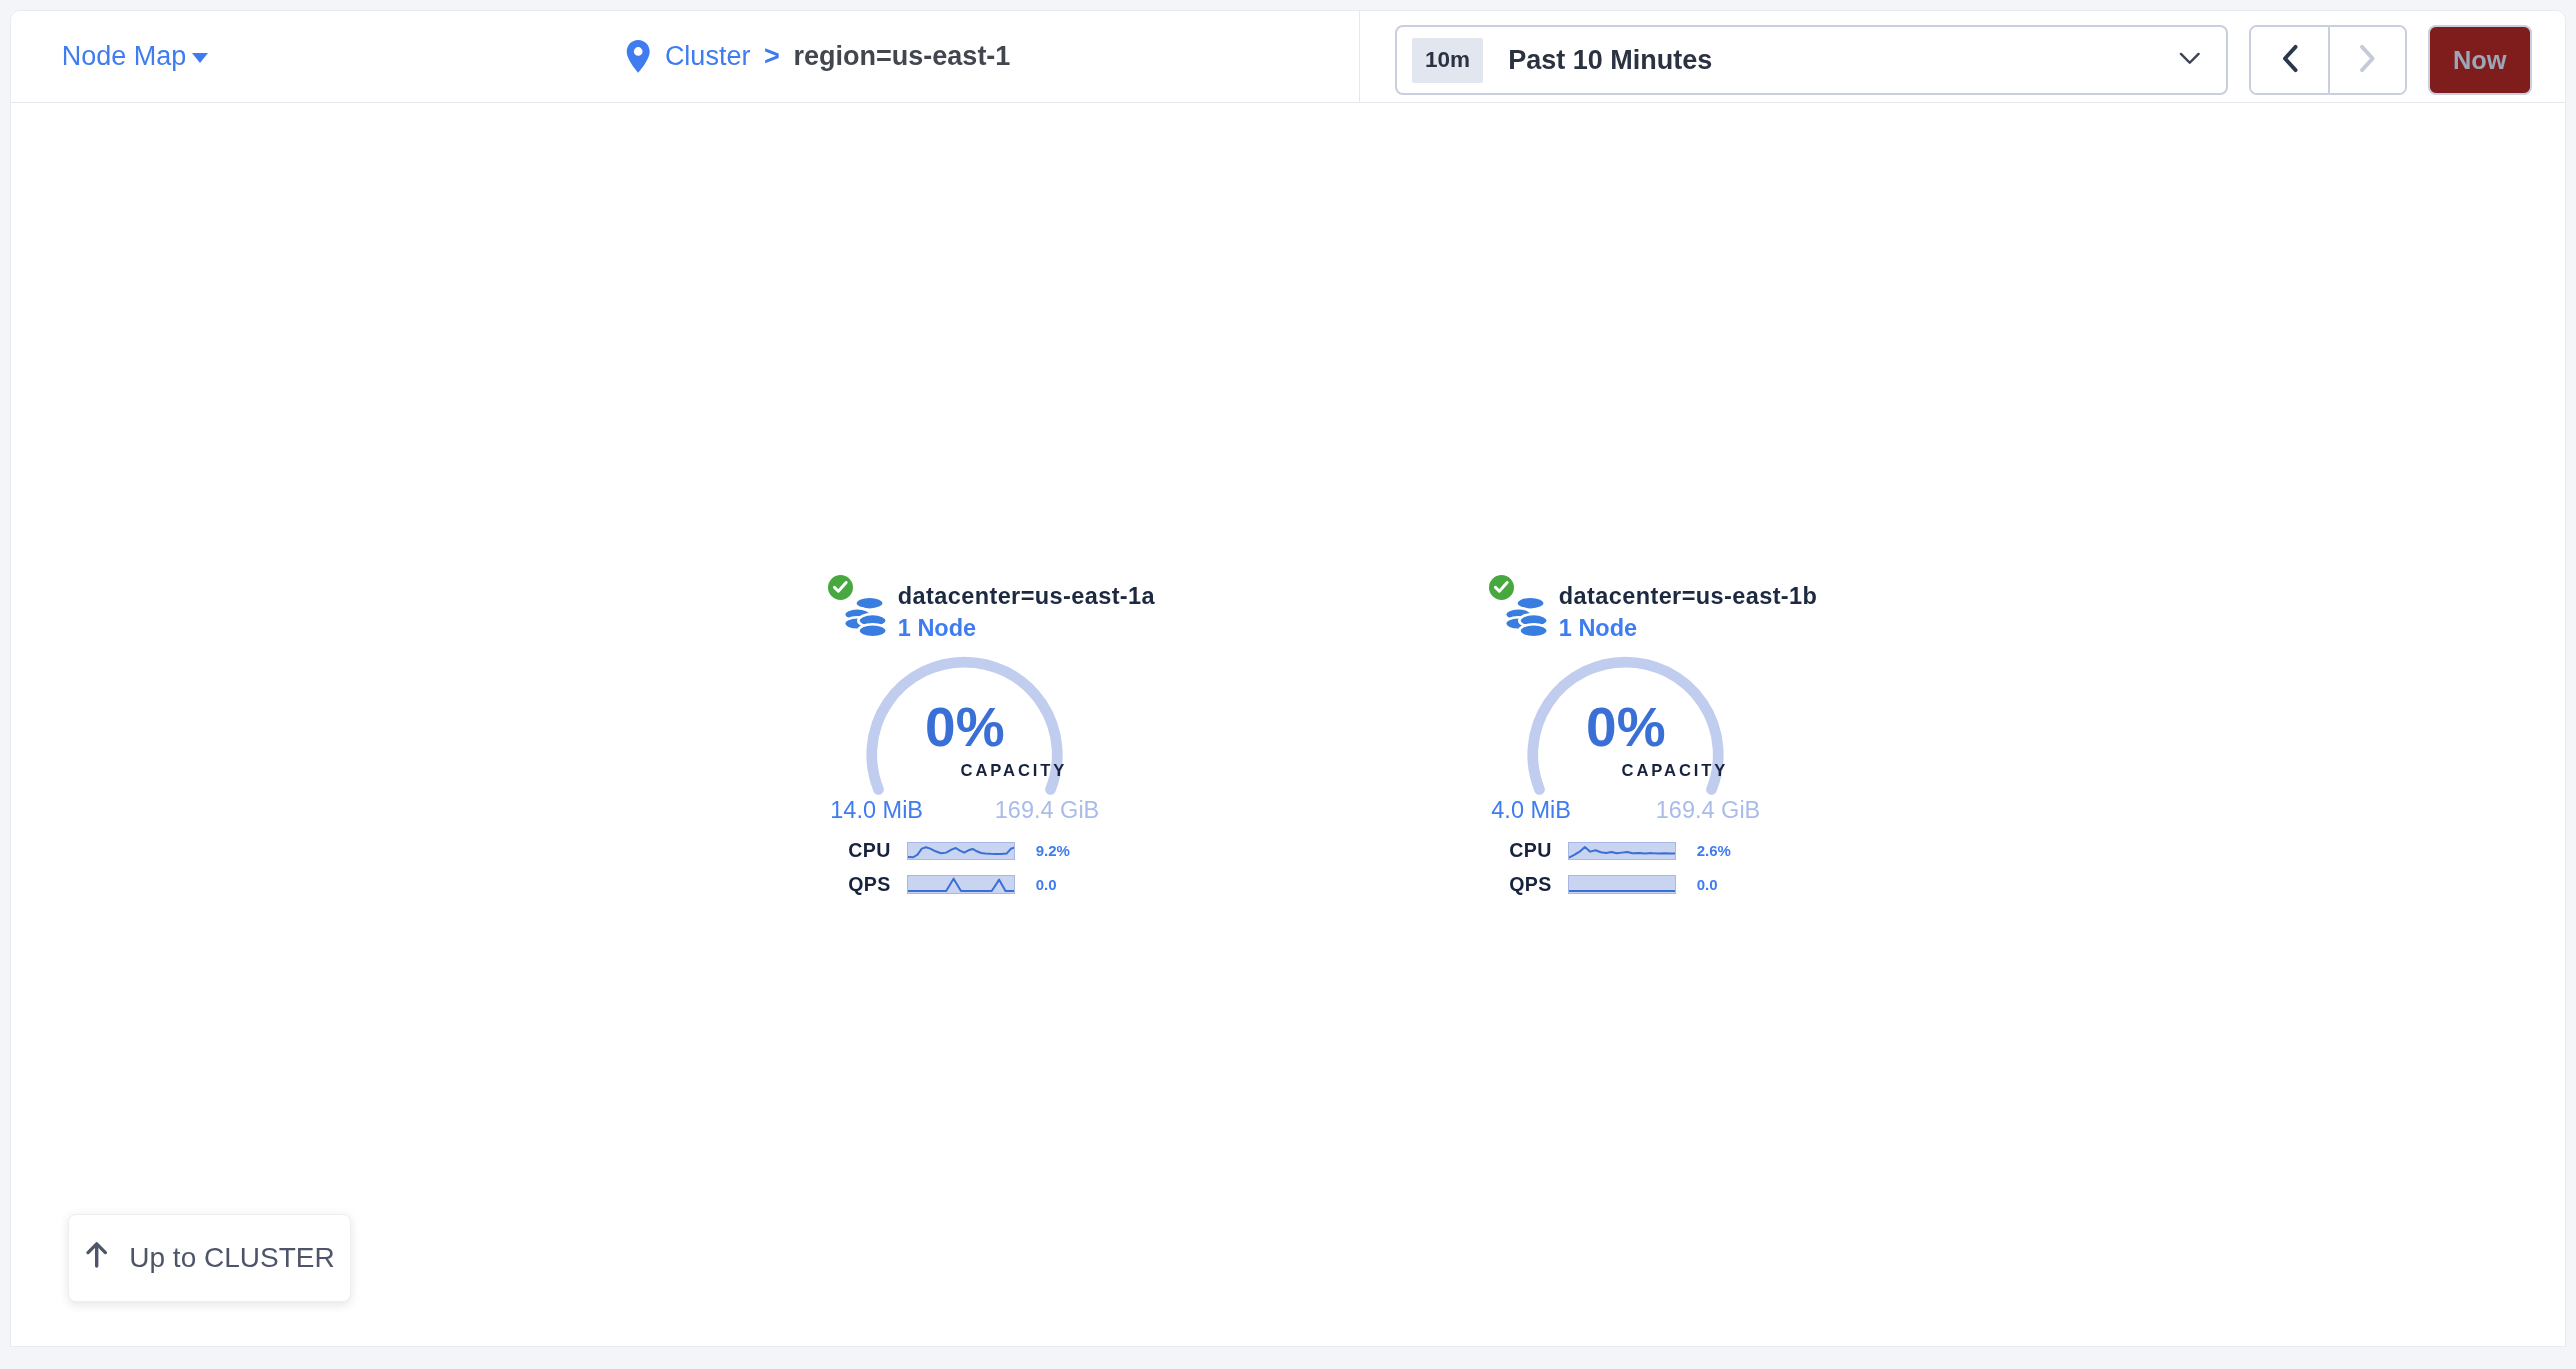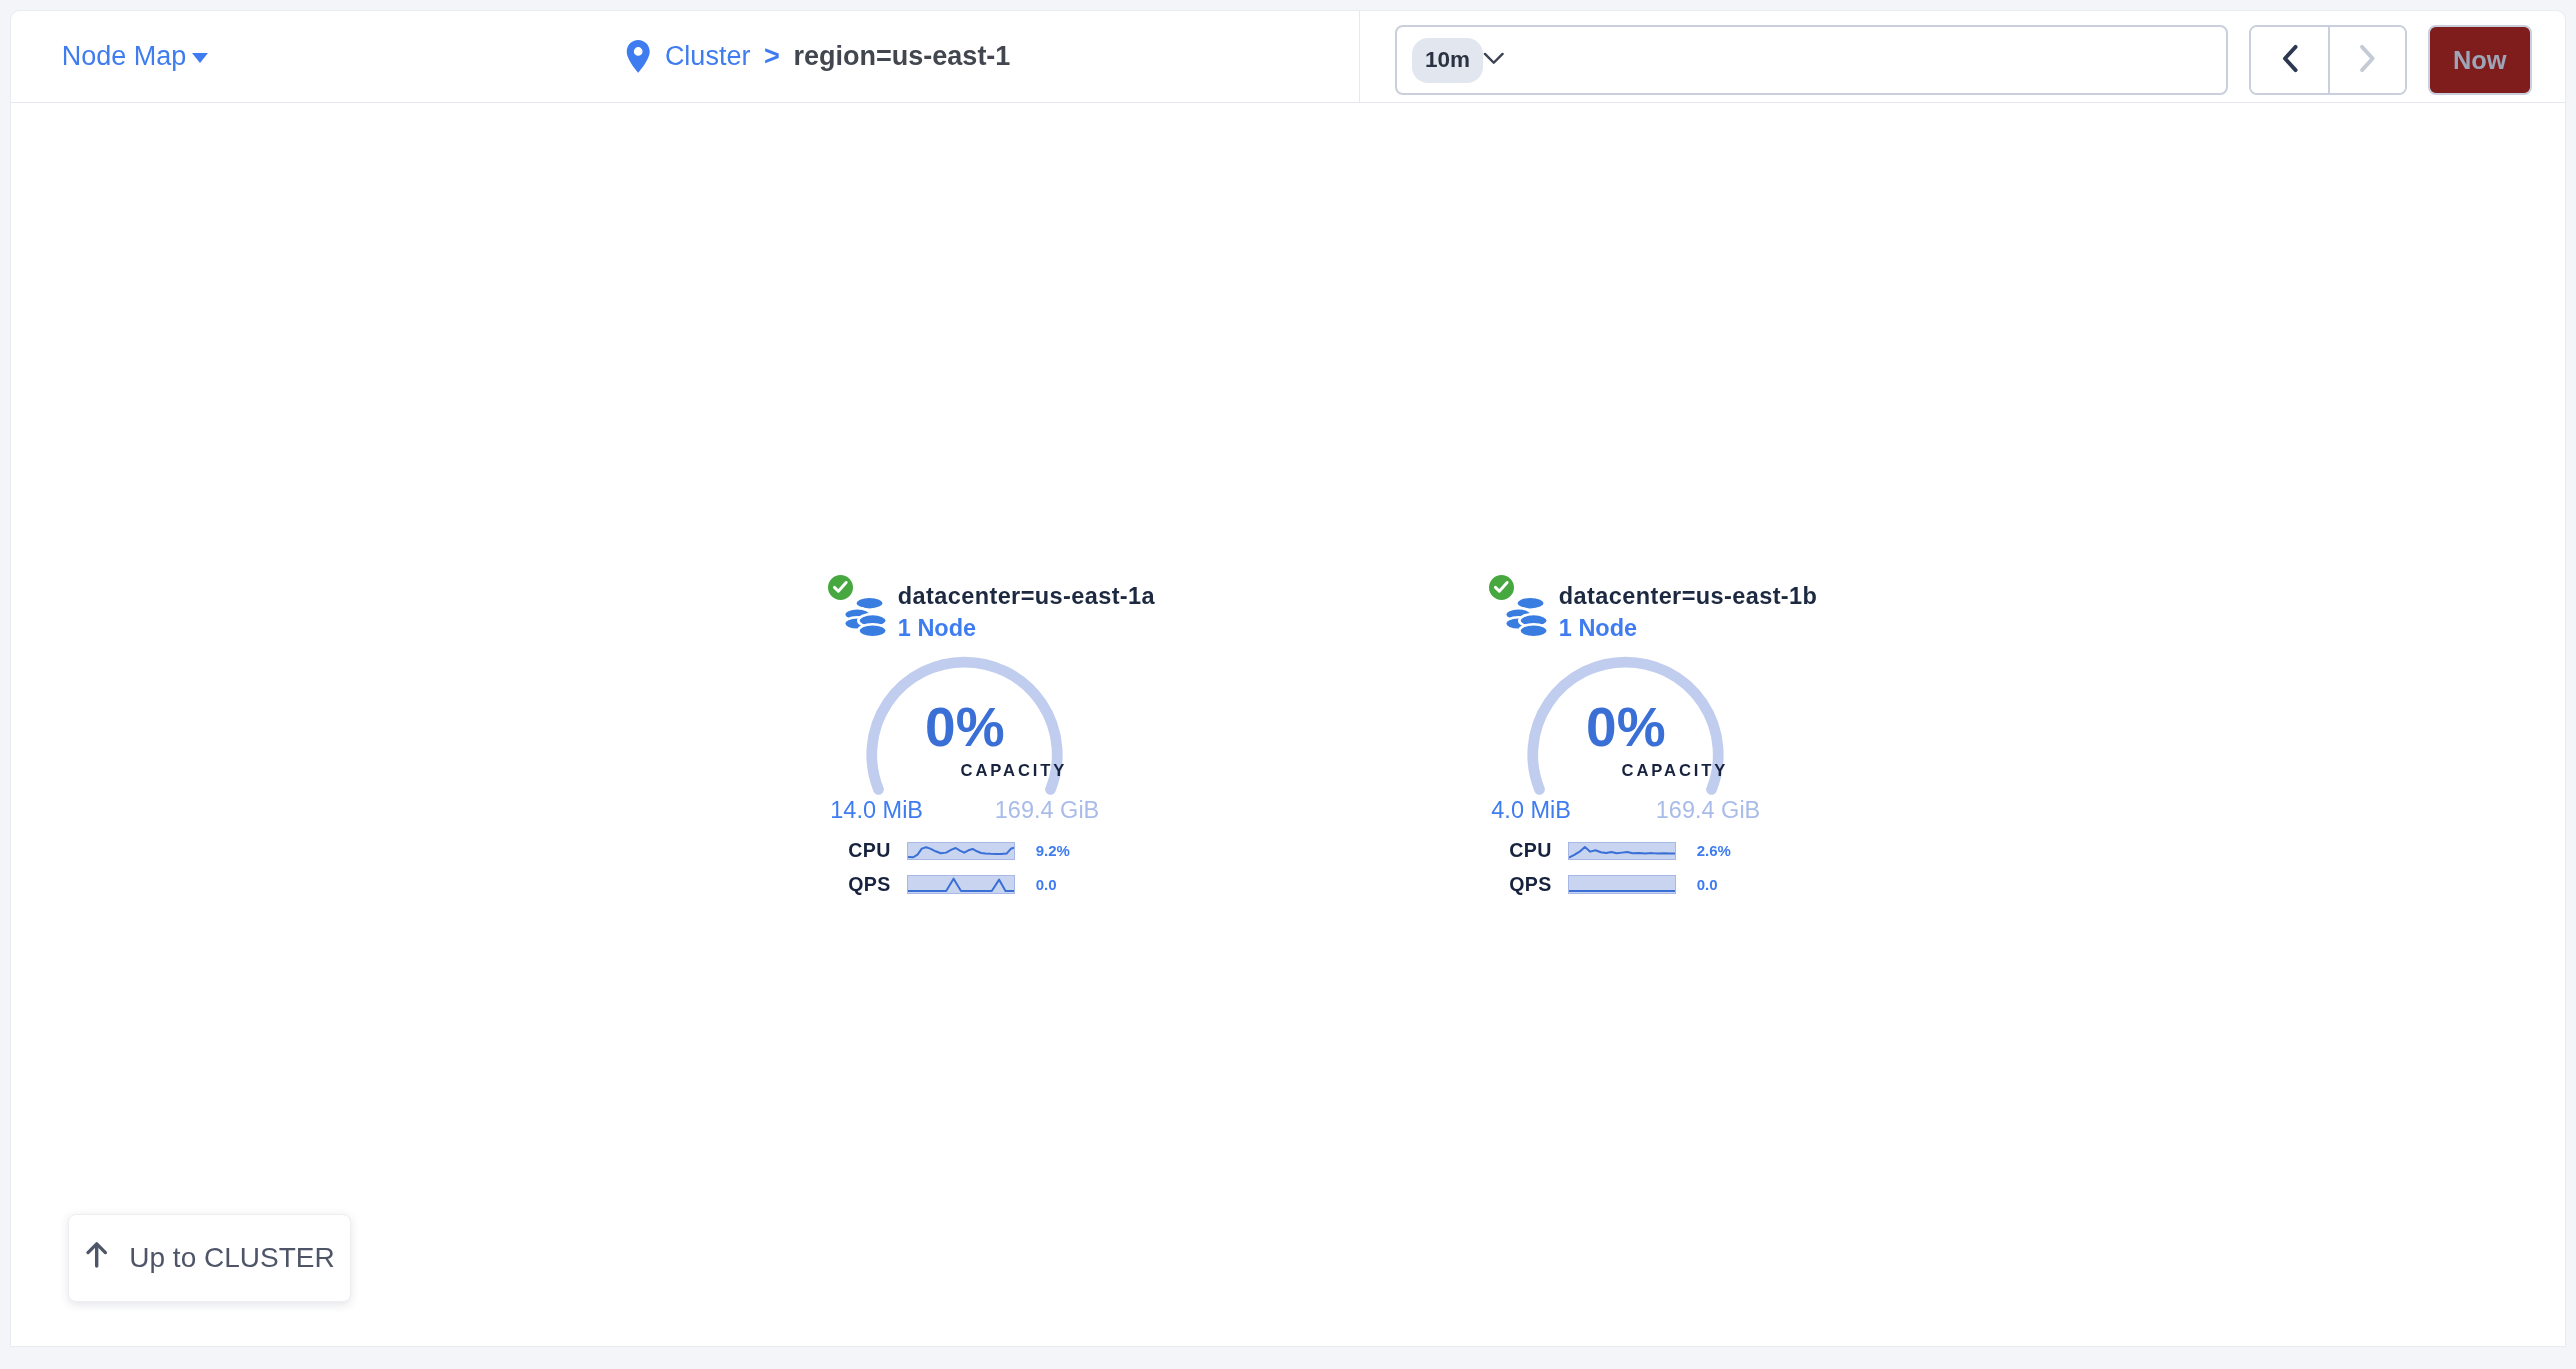--- a/index.html
+++ b/index.html
@@ -46,21 +46,21 @@
   .crumb-sep{color:var(--blue);font-weight:600;}
   .crumb-current{color:#42474f;font-weight:600;}
   .header-divider{position:absolute;left:1348px;top:0;bottom:0;width:1px;background:var(--border-soft);}
   .range-select{
     position:absolute;left:1384px;top:14.7px;width:833px;height:70px;
     border:2px solid var(--border-ctrl);border-radius:7.8px;background:#fff;
     display:flex;align-items:center;padding:0 25.4px 0 15.6px;cursor:pointer;
   }
   .range-badge{
     background:#e2e6ef;color:#2b3242;font-weight:700;font-size:22.5px;
-    padding:9.8px 12.7px;border-radius:16px;
+    padding:9.8px 12.7px;border-radius:2px;
   }
   .range-label{margin-left:25.4px;font-size:27px;font-weight:600;color:#2b3242;flex:1;text-align:left;}
   .pager{
     position:absolute;left:2238px;top:14.7px;height:70px;display:flex;
     border:2px solid var(--border-ctrl);border-radius:7.8px;overflow:hidden;background:#fff;
   }
   .pager button{
     width:77px;border:none;background:#fff;display:flex;align-items:center;justify-content:center;cursor:pointer;
   }
   .pager button + button{border-left:2px solid var(--border-ctrl);}
@@ -131,20 +131,21 @@
       </span>
       <a class="crumb-root">Cluster</a>
       <span class="crumb-sep">&gt;</span>
       <span class="crumb-current">region=us-east-1</span>
     </div>
 
     <div class="header-divider"></div>
 
     <div class="range-select">
       <span class="range-badge">10m</span>
+      <span class="range-label">Past 10 Minutes</span>
       <span>
         <svg width="21.5" height="13.7" viewBox="0 0 22 14">
             <polyline points="2,2 11,11 20,2" fill="none" stroke="#3c4354" stroke-width="2.5" stroke-linecap="round" stroke-linejoin="round"></polyline>
           </svg>
       </span>
     </div>
 
     <div class="pager">
       <button>
         <span>

